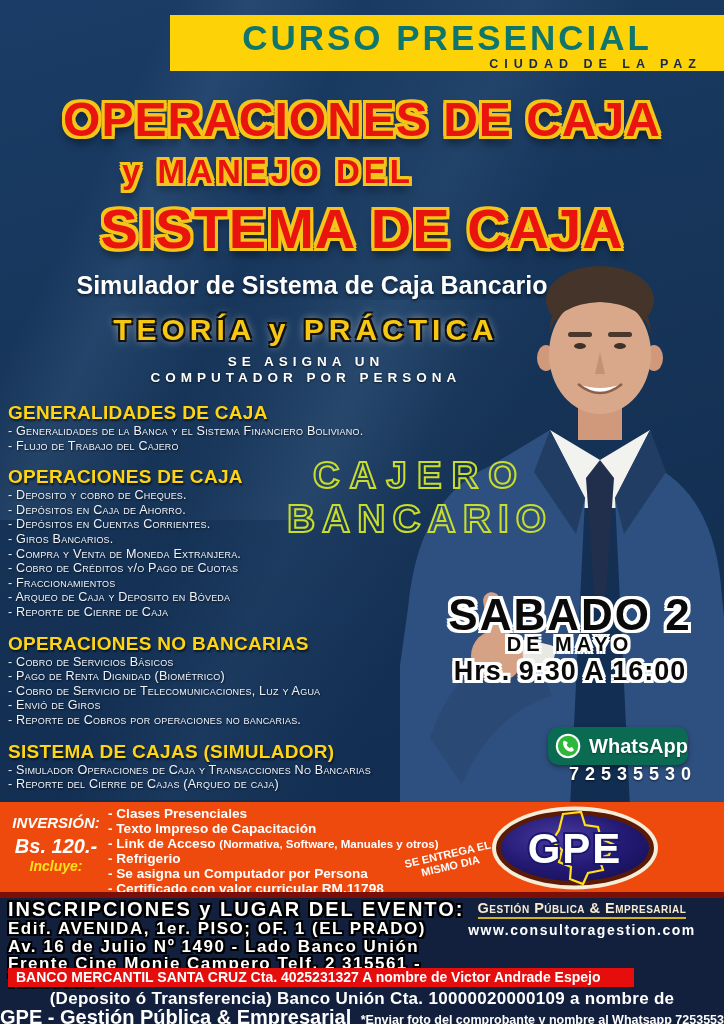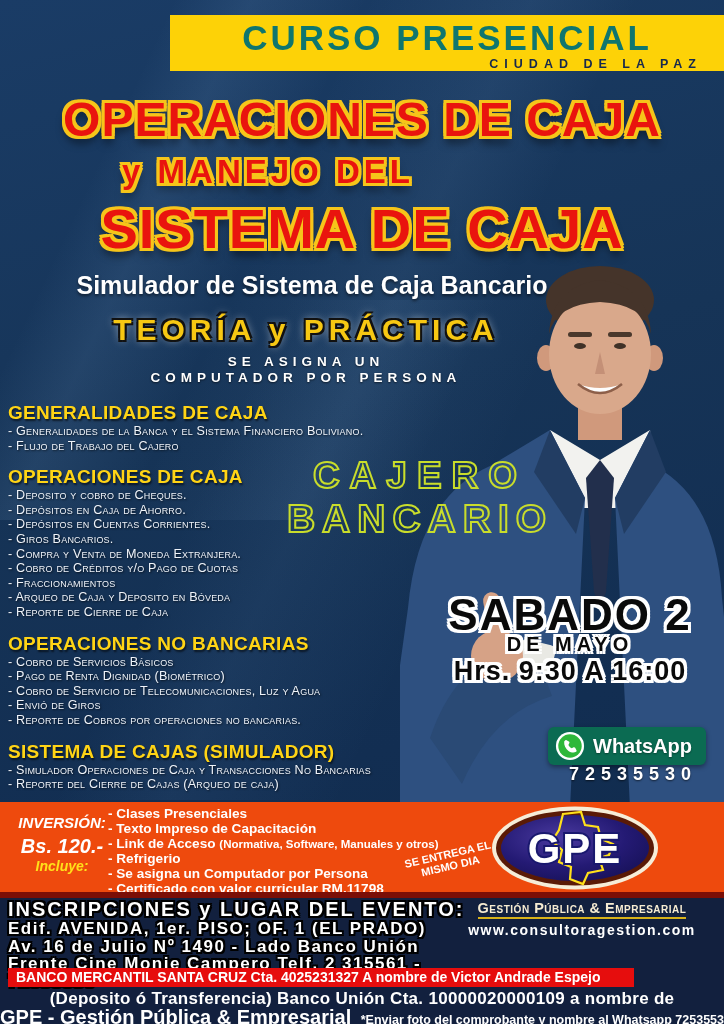--- a/index.html
+++ b/index.html
@@ -57,30 +57,30 @@
   .watermark .w2{font-size:39px; letter-spacing:7px; line-height:44px;}
 
   
   .outl-white{text-shadow:-3px -3px 0 #fff, 0 -3px 0 #fff, 3px -3px 0 #fff, -3px 0 0 #fff, 3px 0 0 #fff, -3px 3px 0 #fff, 0 3px 0 #fff, 3px 3px 0 #fff;}
   .schedule{position:absolute; left:424px; top:595px; width:292px; text-align:center; z-index:3; color:#0a0a0a;}
   .schedule .day{font-size:44px; font-weight:800; letter-spacing:2px; line-height:40px;}
   .schedule .date{font-size:20px; font-weight:800; letter-spacing:5px; line-height:19px;}
   .schedule .hours{font-size:27px; font-weight:800; letter-spacing:1px; line-height:29px; margin-top:3px;}
 
   
-  .wa-badge{position:absolute; left:548px; top:727px; width:158px; height:38px; background:#0b6b52; border-radius:6px;
+  .wa-badge{position:absolute; left:548px; top:727px; width:140px; height:38px; background:#0b6b52; border-radius:11px;
     display:flex; align-items:center; padding-left:7px; box-sizing:border-box; z-index:3; box-shadow:0 2px 5px rgba(0,0,0,.4);}
   .wa-badge .lbl{color:#fff; font-weight:800; font-size:20px; margin-left:8px; text-shadow:0 1px 2px rgba(0,0,0,.4);}
   .wa-number{position:absolute; left:548px; top:764px; width:170px; text-align:center; z-index:3;
     color:#fff; font-weight:800; font-size:18px; letter-spacing:6px; text-shadow:0 1px 2px rgba(0,0,0,.6);}
 
   
   .price-band{position:absolute; left:0; top:802px; width:724px; height:90px; background:#ee4a0d; z-index:4;}
   .divider-red{position:absolute; left:0; top:892px; width:724px; height:6px; background:#7b0e06; z-index:4;}
-  .price-left{position:absolute; left:14px; top:12px; width:96px; text-align:center; color:#fff; font-style:italic; font-weight:800;}
+  .price-left{position:absolute; left:8px; top:12px; width:96px; text-align:center; color:#fff; font-style:italic; font-weight:800;}
   .price-left .lab{font-size:15px;}
   .price-left .amt{font-size:20px; margin-top:4px;}
   .price-left .inc{font-size:14px; color:#ffe11a;}
   .price-items{position:absolute; left:108px; top:5px; margin:0; padding:0; list-style:none;}
   .price-items li{font-size:13.6px; font-weight:700; color:#fff; line-height:14.9px; white-space:nowrap;}
   .price-items .p-small{font-size:11.5px; font-weight:600;}
   .delivery-note{position:absolute; left:393px; top:46px; width:112px; text-align:center; transform:rotate(-13deg);
     font-size:11px; font-weight:700; color:#fff; line-height:12px; z-index:5;}
 
   

